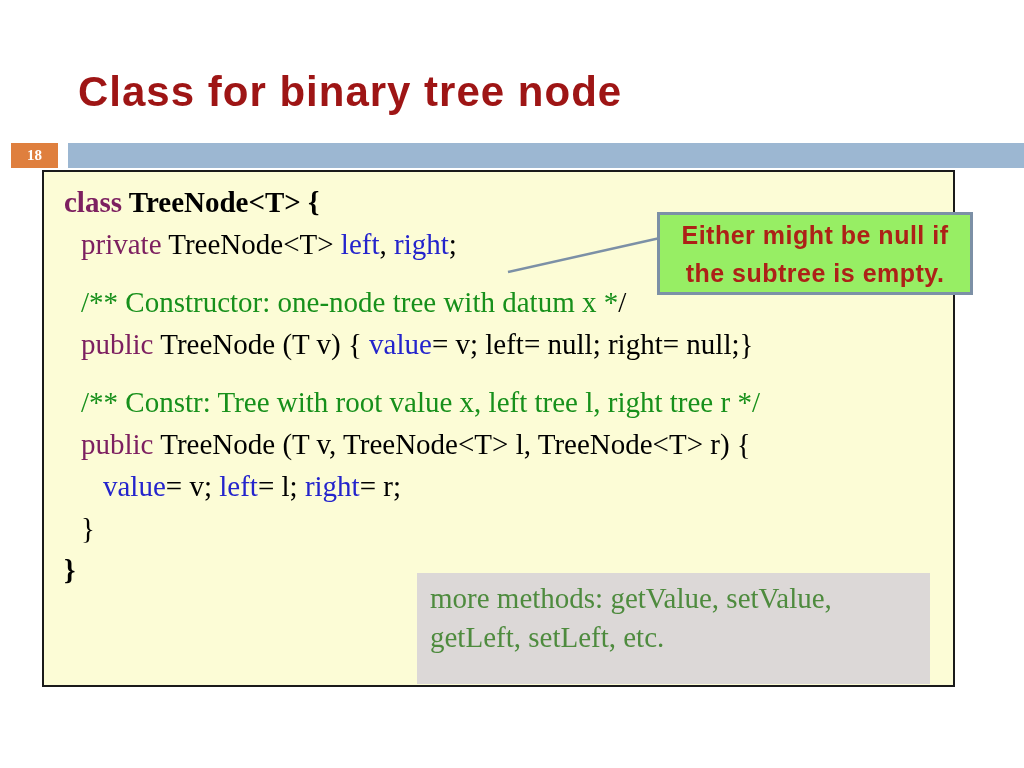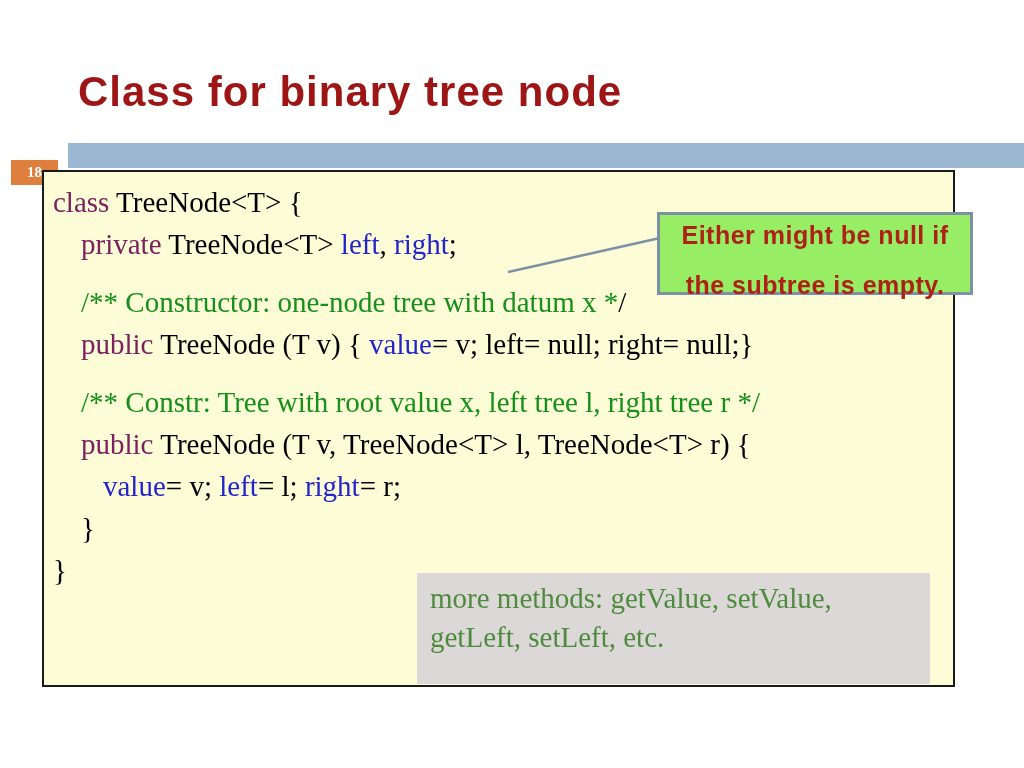--- a/index.html
+++ b/index.html
@@ -26,21 +26,20 @@
     position: absolute;
     left: 11px; top: 143px;
     width: 47px; height: 25px;
     background: var(--chip-orange, #DF7F3E);
     color: #ffffff;
     font-family: "Liberation Serif", serif;
     font-weight: bold;
     font-size: 15px;
     text-align: center;
     line-height: 25px;
-    margin-top: 17px;
   }
 
   .header-bar {
     position: absolute;
     left: 68px; top: 143px;
     width: 956px; height: 25px;
     background: var(--bar-blue, #9CB7D2);
   }
 
   .code-box {
@@ -54,21 +53,21 @@
     z-index: 1;
   }
 
   .code-line {
     font-family: "Liberation Serif", serif;
     font-size: 29px;
     line-height: 42px;
     white-space: pre;
     color: var(--code-black, #000000);
   }
-  .ind0 { padding-left: 9px; }
+  .ind0 { padding-left: 20px; font-weight: bold; }
   .ind1 { padding-left: 37px; }
   .ind2 { padding-left: 59px; }
   .gap  { margin-top: 16px; }
   .kw { color: var(--keyword-purple, #7D2060); }
   .id { color: var(--identifier-blue, #2424CC); }
   .cm { color: var(--comment-green, #17901B); }
   .pl { color: var(--code-black, #000000); }
 
   .connector-svg {
     position: absolute;
@@ -93,21 +92,20 @@
   }
   .callout-line {
     font-family: "Liberation Sans", sans-serif;
     font-size: 25px;
     font-weight: bold;
     letter-spacing: 0.5px;
     line-height: 38px;
     color: var(--callout-red, #AD2117);
     text-align: center;
     white-space: nowrap;
-    margin-top: 12px;
   }
 
   .note-box {
     position: absolute;
     left: 417px; top: 573px;
     width: 513px; height: 111px;
     box-sizing: border-box;
     background: var(--note-bg, #DCD8D7);
     padding: 6px 0 0 13px;
     z-index: 2;

